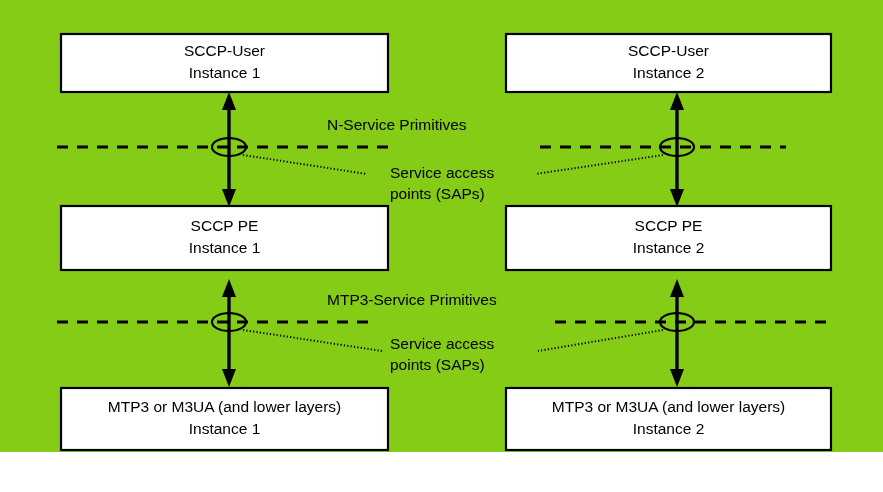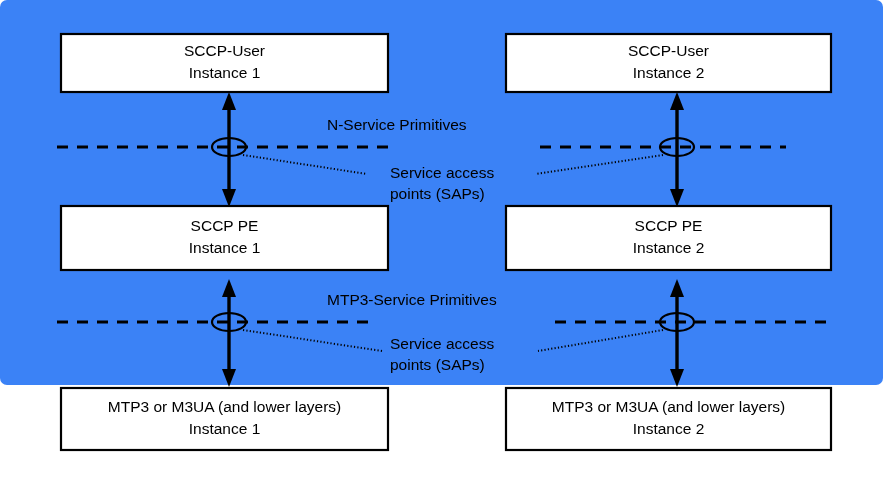--- a/index.html
+++ b/index.html
@@ -9,23 +9,22 @@
   }
   body {
     width: 883px;
     height: 492px;
     overflow: hidden;
     font-family: "Liberation Sans", sans-serif;
   }
   #diagram-root {
     position: relative;
     width: 883px;
-    height: 385px;
-    background: #3b82f6;
-    border-radius: 7px;
+    height: 452px;
+    background: #84cc16;
   }
   svg#layer-diagram {
     position: absolute;
     left: 0;
     top: 0;
     width: 883px;
     height: 492px;
     display: block;
   }
   .box-rect {

